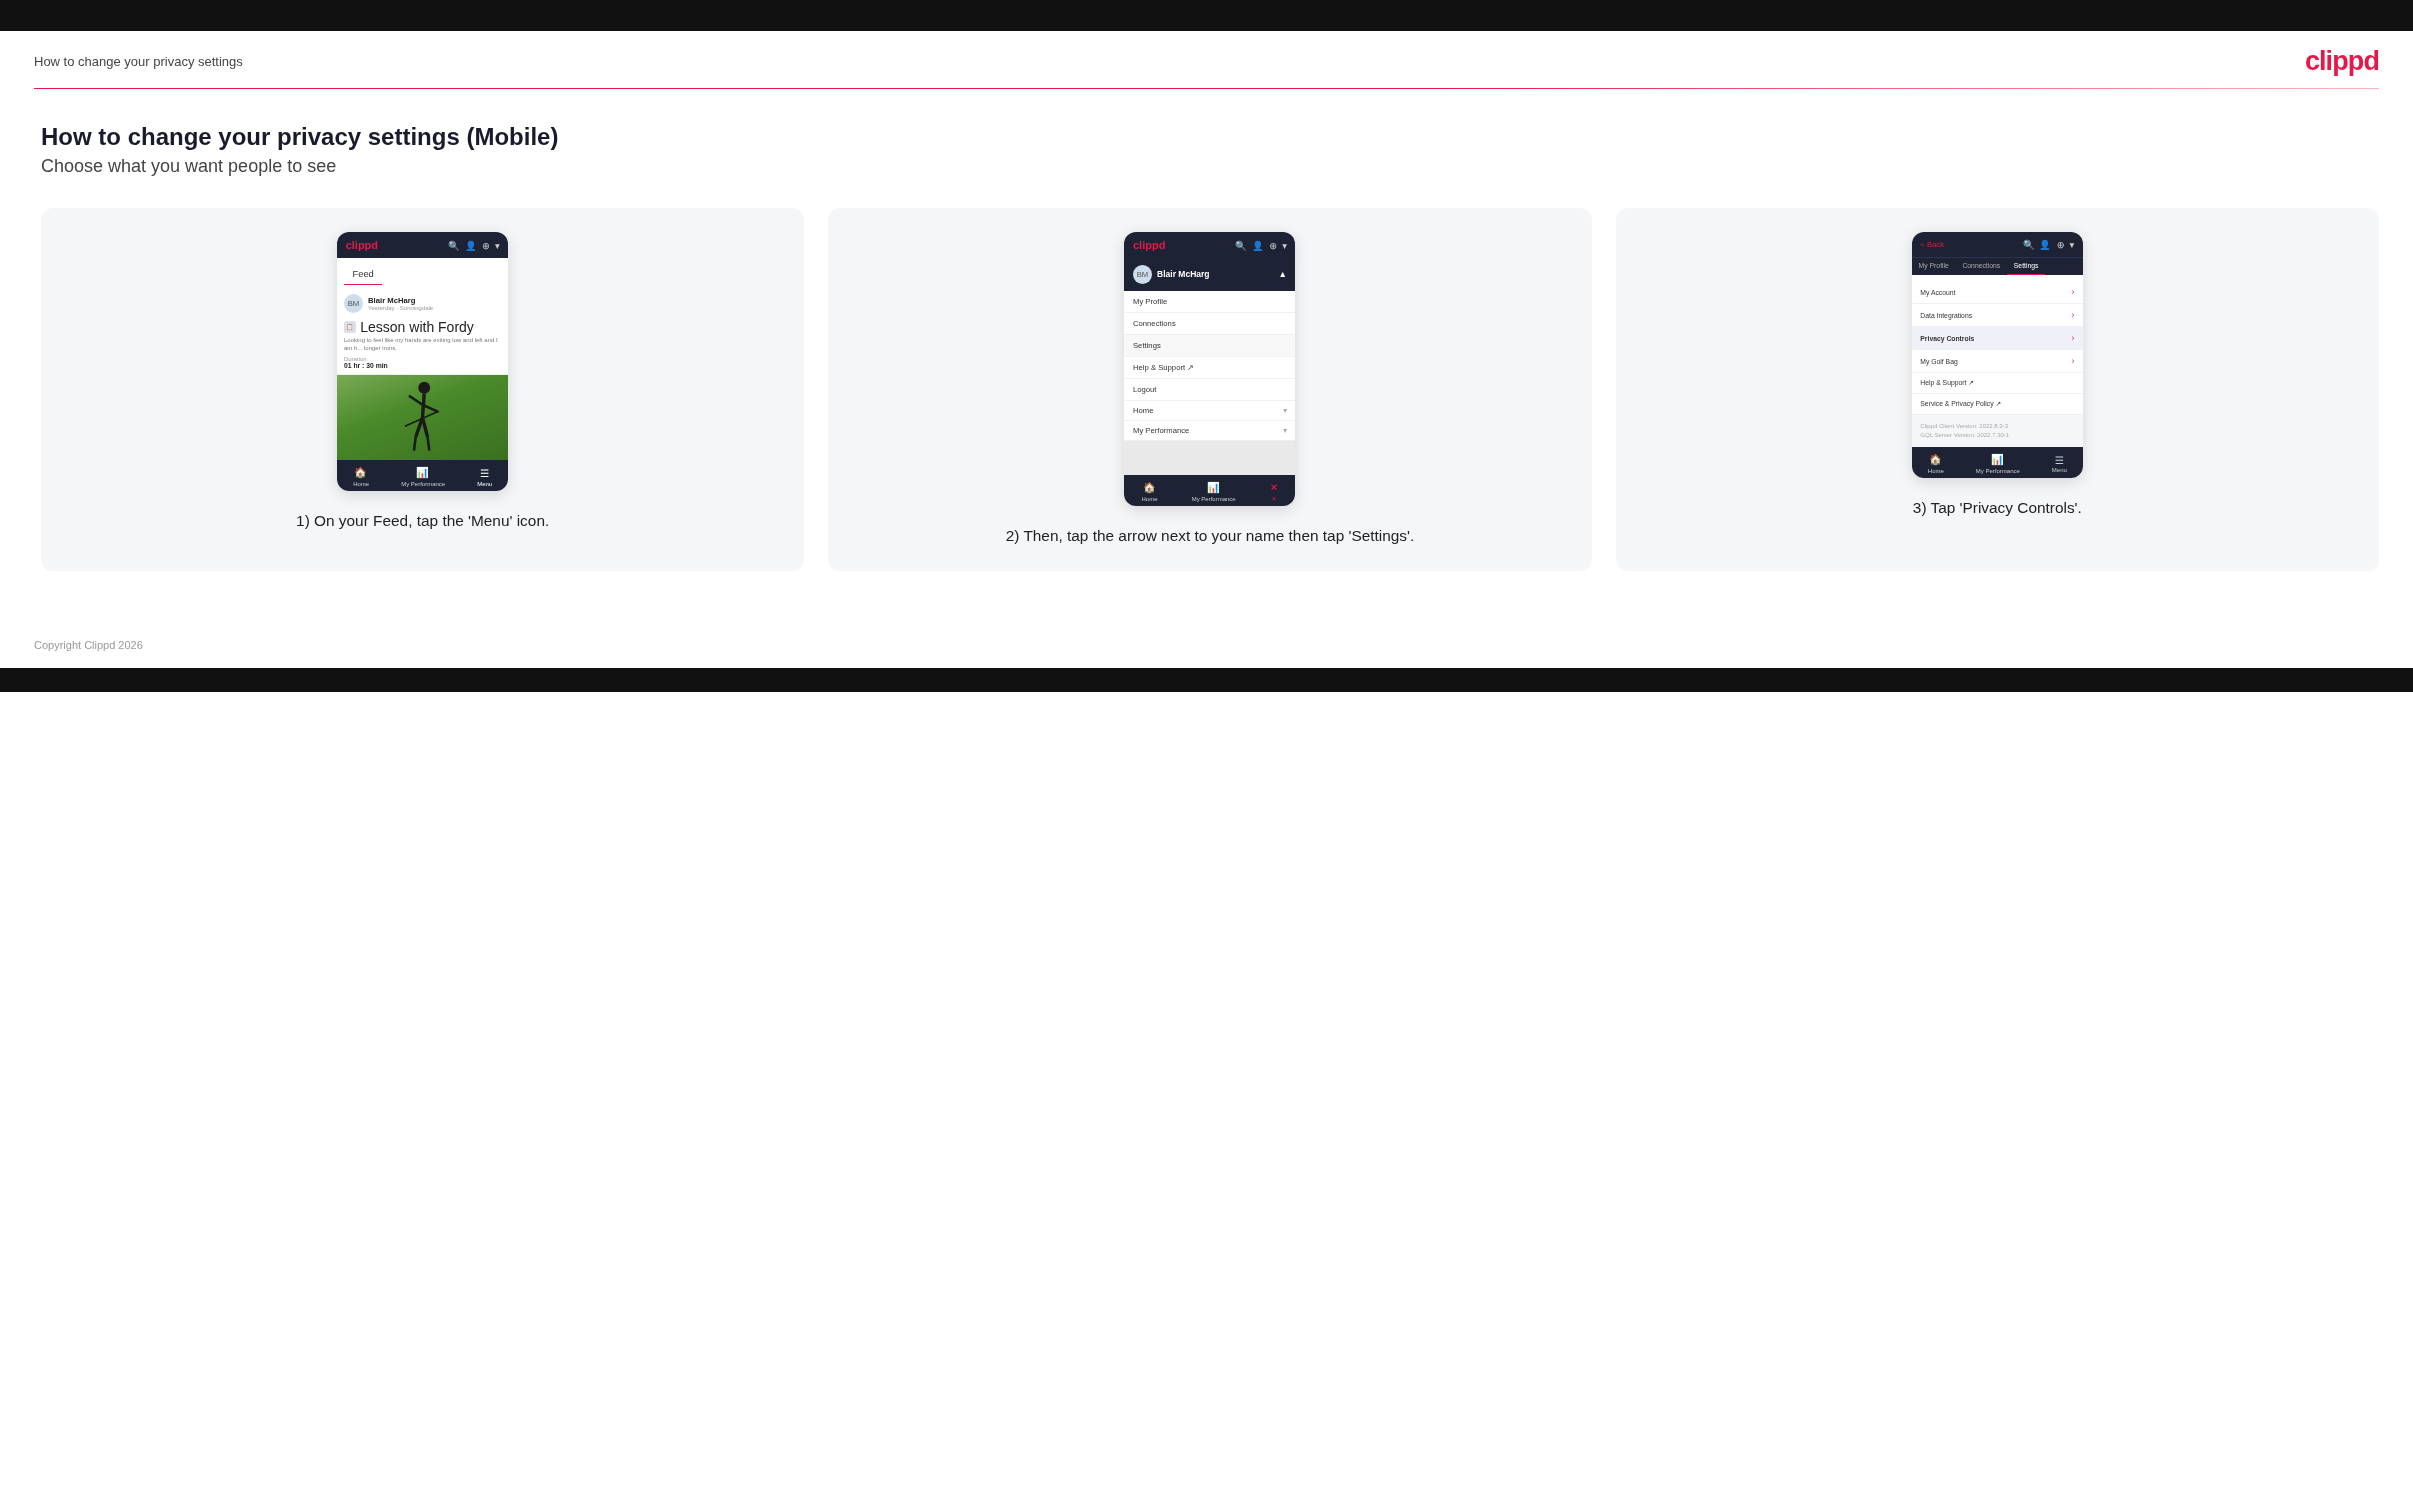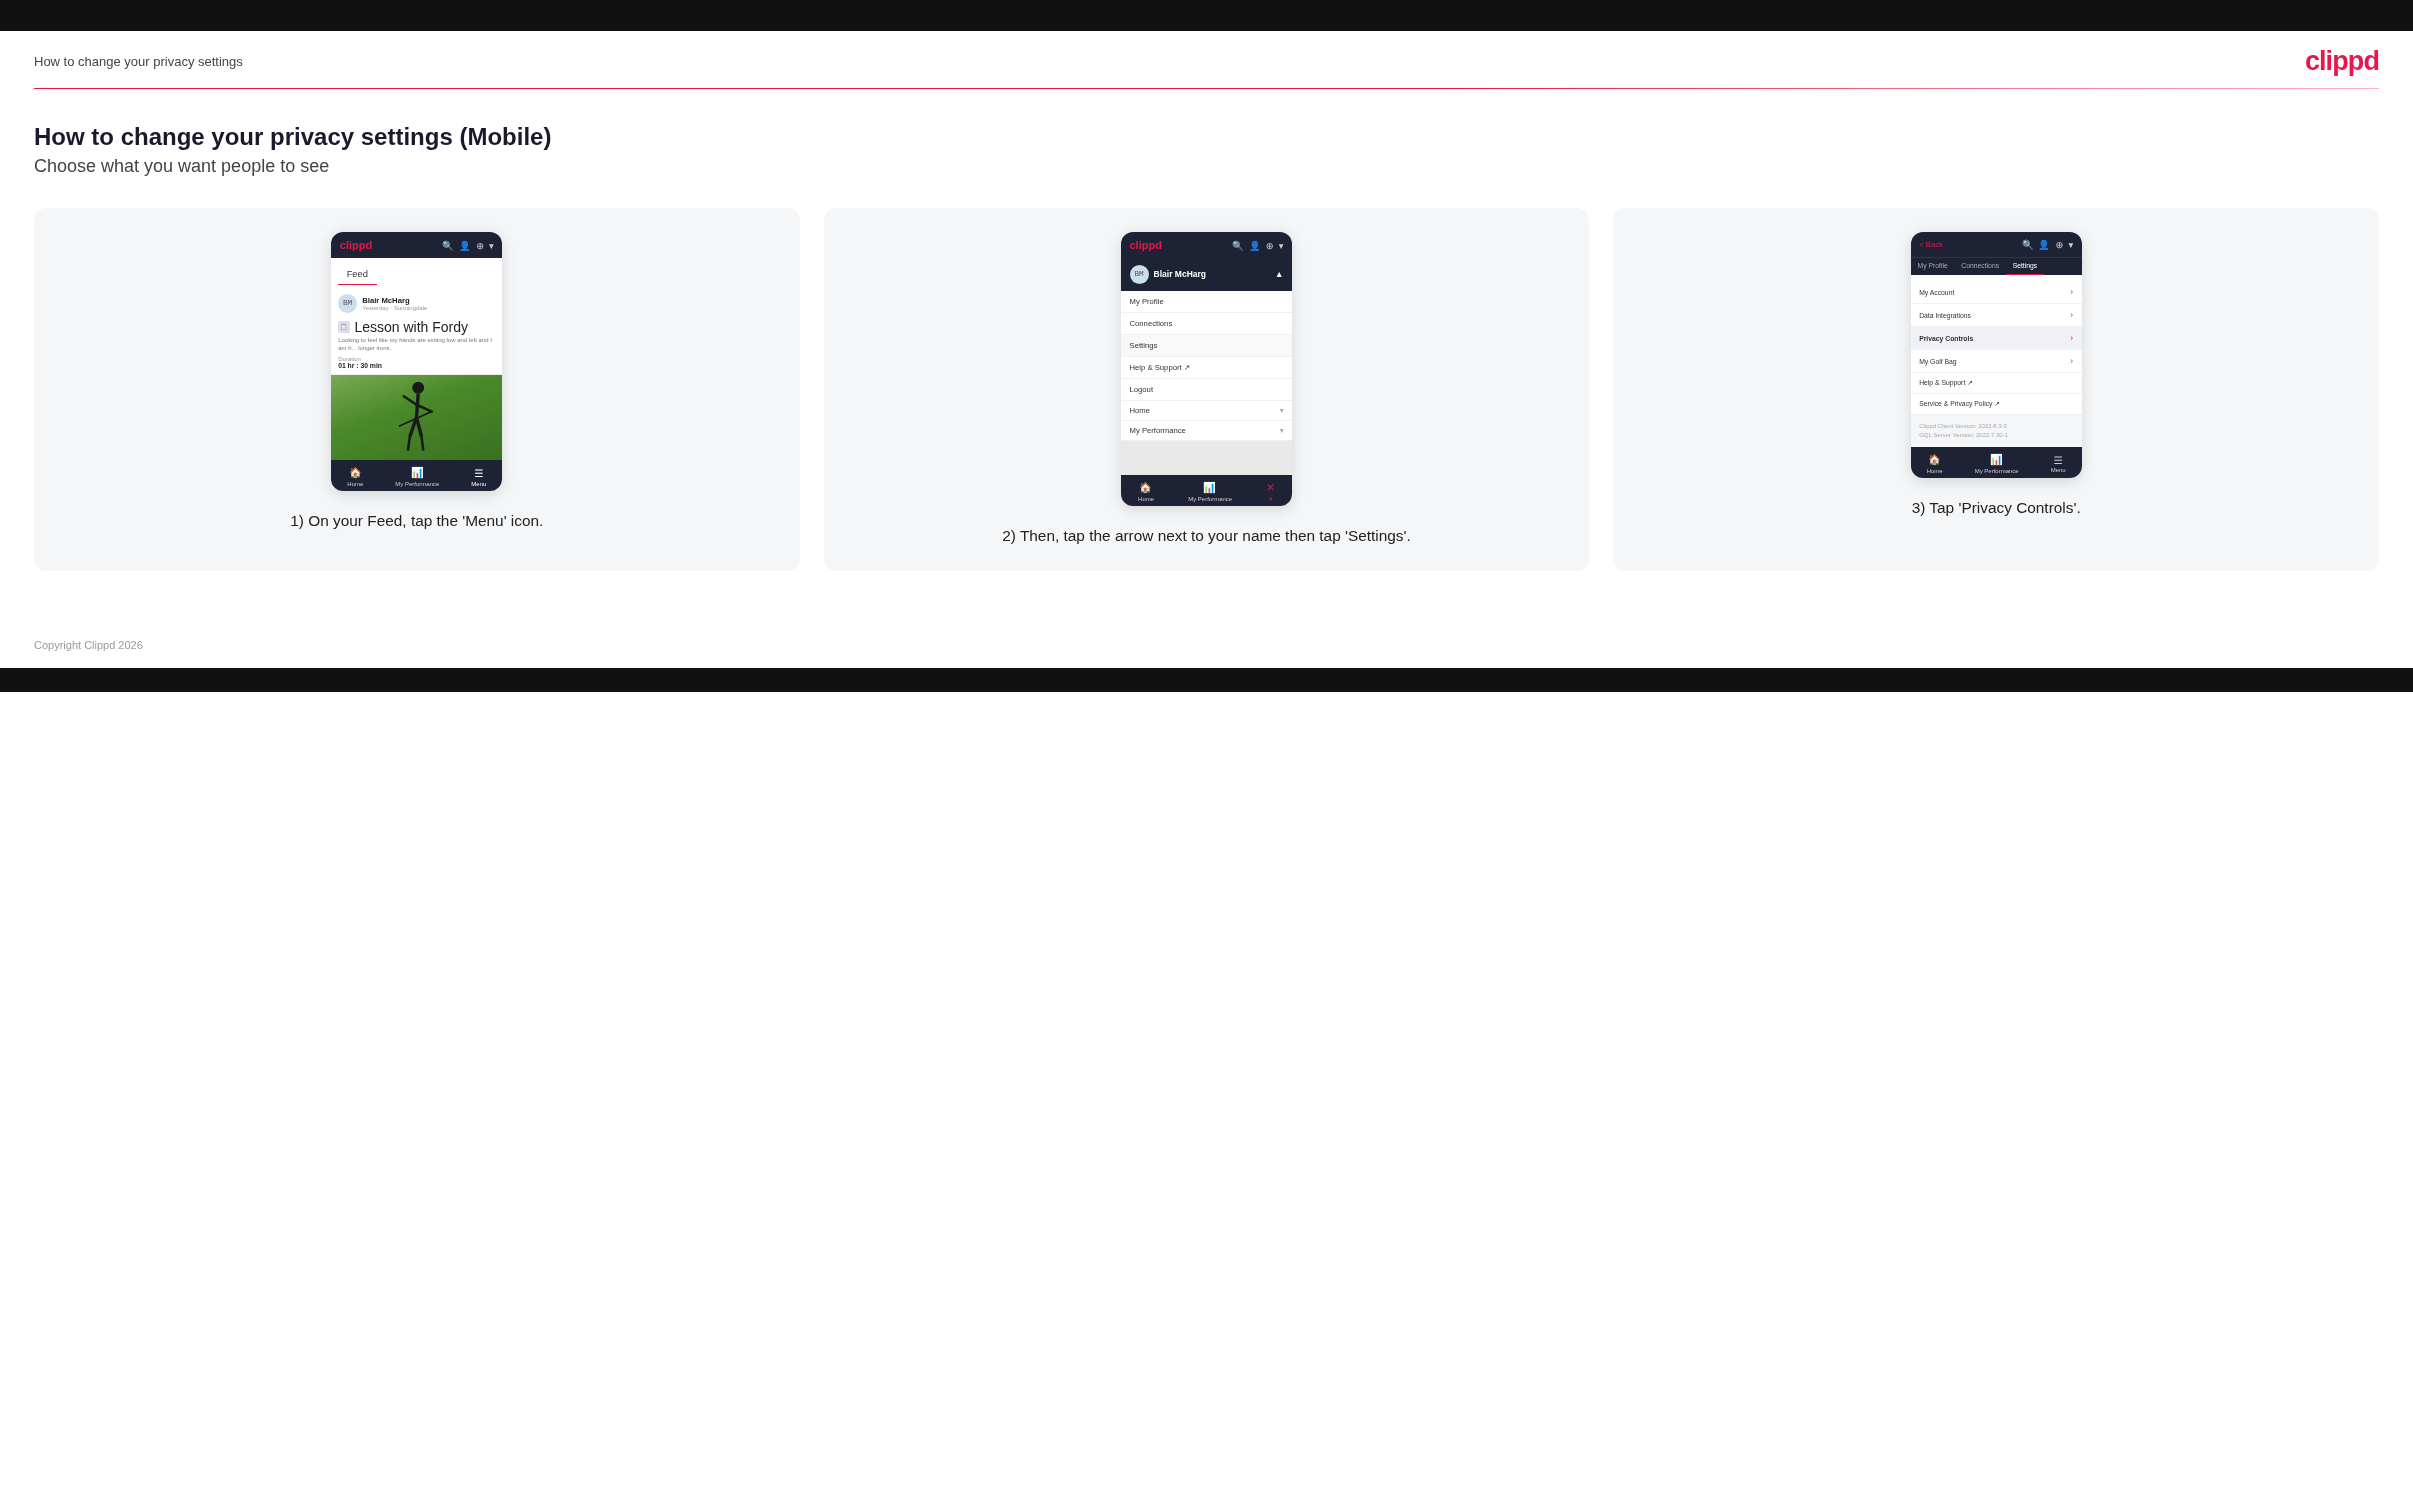--- a/index.html
+++ b/index.html
@@ -37,20 +37,21 @@
     
     .header-divider {
       height: 1.7px;
       background: linear-gradient(to right, #e8174a 60%, #ffb3c1 100%);
       margin: 0 34px;
     }
 
     
     .main {
       padding: 34px 34px 51px 34px;
+      margin-left: 7px;
     }
 
     .page-heading {
       font-size: 24px;
       font-weight: 700;
       color: #1a1a2e;
       margin-bottom: 5.1px;
     }
     .page-subheading {
       font-size: 18px;
@@ -132,21 +133,20 @@
       width: 19px;
       height: 19px;
       border-radius: 50%;
       background: #cde;
       display: flex;
       align-items: center;
       justify-content: center;
       font-size: 7.7px;
       color: #555;
       flex-shrink: 0;
-      font-family: Liberation Mono, monospace;
     }
     .feed-user-name {
       font-size: 7.7px;
       font-weight: 700;
       color: #222;
     }
     .feed-user-sub {
       font-size: 6px;
       color: #999;
     }

